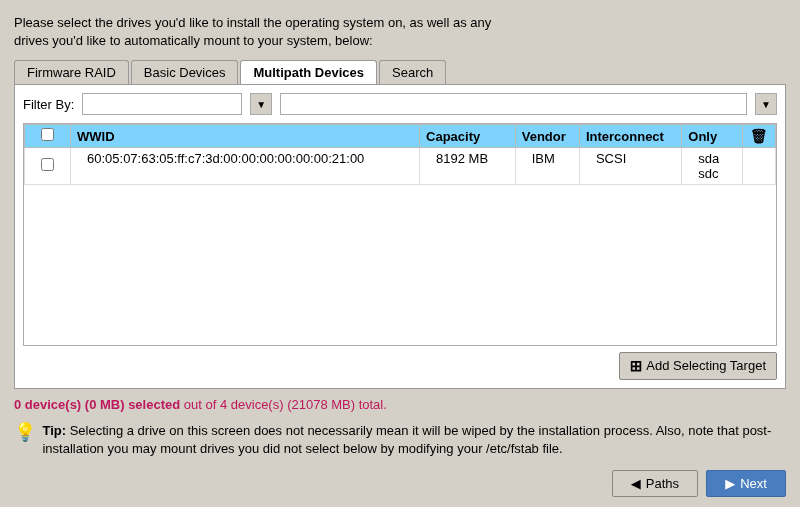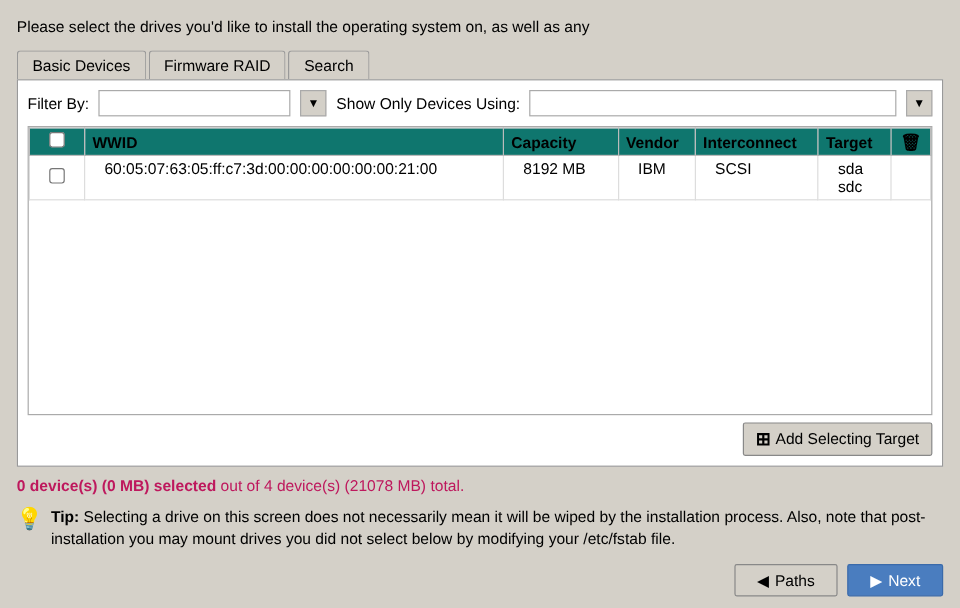--- a/index.html
+++ b/index.html
@@ -111,21 +111,21 @@
       border: 1px solid #aaa;
       flex: 1;
       overflow: auto;
     }
     table {
       width: 100%;
       border-collapse: collapse;
       font-size: 13px;
     }
     table thead {
-      background: #0f766e;
+      background: #7dd3fc;
     }
     table th {
       border: 1px solid #bbb;
       padding: 3px 6px;
       text-align: left;
       font-weight: bold;
       color: #000;
       white-space: nowrap;
     }
     table td {
@@ -217,50 +217,51 @@
     }
     input[type="checkbox"] {
       cursor: pointer;
     }
   </style>
 </head>
 <body>
 
 <p class="intro-text">
   <span>Please select the drives you'd like to install the operating system on, as well as any</span><br>
+  <span>drives you'd like to automatically mount to your system, below:</span>
 </p>
 
 <div class="tabs-bar">
+  <div class="tab">Firmware RAID</div>
   <div class="tab">Basic Devices</div>
-  <div class="tab">Firmware RAID</div>
+  <div class="tab active">Multipath Devices</div>
   <div class="tab">Search</div>
 </div>
 
 <div class="panel">
   <div class="filter-row">
     <span class="filter-label">Filter By:</span>
     <input class="filter-input" type="text" value="" style="">
     <div class="filter-dropdown-btn">▼</div>
-    <span class="show-only-label">Show Only Devices Using:</span>
     <input class="show-only-input" type="text" value="" style="">
     <div class="show-only-dropdown-btn">▼</div>
   </div>
 
   <div class="table-container">
     <table>
       <thead>
         <tr>
           <th class="th-check">
             <input type="checkbox" style="">
           </th>
           <th>WWID</th>
           <th>Capacity</th>
           <th>Vendor</th>
           <th>Interconnect</th>
-          <th>Target</th>
+          <th>Only</th>
           <th class="th-trash">
             <span class="trash-icon">🗑</span>
           </th>
         </tr>
       </thead>
       <tbody>
         <tr>
           <td class="td-check">
             <input type="checkbox" style="">
           </td>

